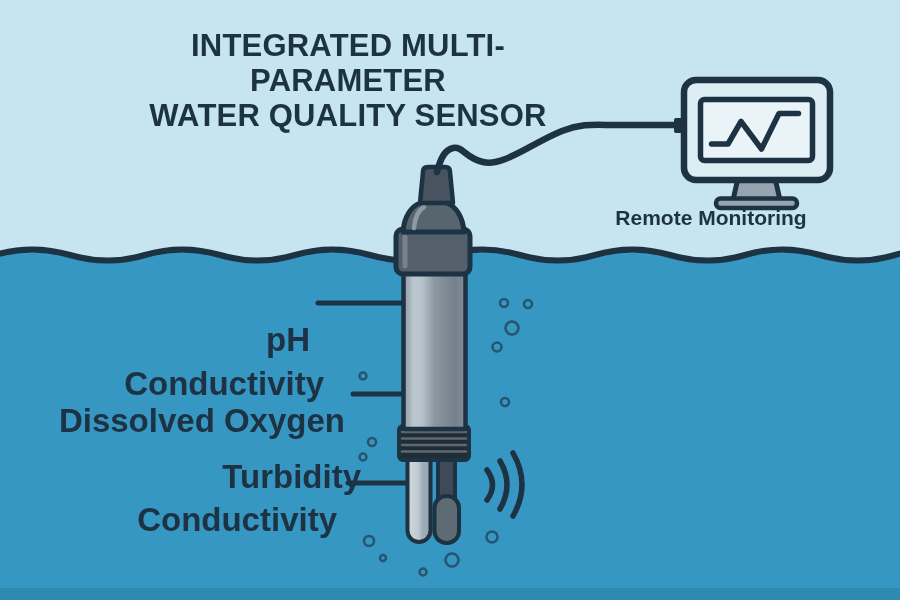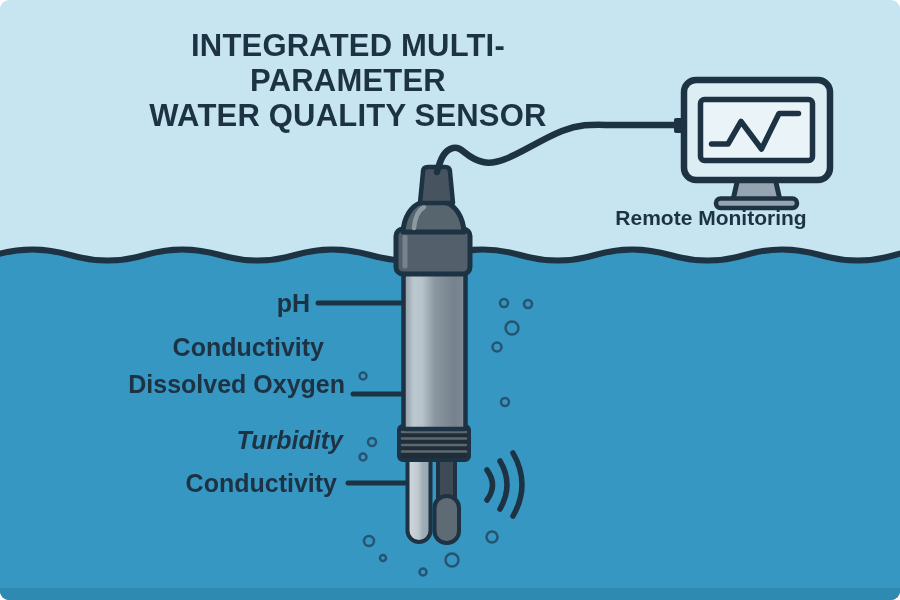--- a/index.html
+++ b/index.html
@@ -2,44 +2,44 @@
 <html style="--sky: #c6e5f0; --water: #3697c2; --water-deep: #2f8ab2; --outline: #1d3243; --bubble-outline: #265471; --probe-body: #8b98a2; --probe-highlight: #b9c5cc; --probe-dark: #535f6a; --monitor-fill: #ddedf4; --screen-fill: #e9f3f8; --stand-fill: #95a4b0;"><head>
 <meta charset="utf-8">
 <style>
   html, body { margin: 0; padding: 0; }
   body { width: 900px; height: 600px; overflow: hidden; font-family: "Liberation Sans", sans-serif; }
   .stage {
     position: relative;
     width: 900px; height: 600px;
     background: var(--sky, #c6e5f0);
     overflow: hidden;
-    border-radius: 9px;
   }
   .art { position: absolute; left: 0; top: 0; }
 
   .title {
     position: absolute;
     left: 98px; top: 28px; width: 500px;
     text-align: center;
     font-size: 31px; font-weight: bold;
     line-height: 35px;
     letter-spacing: 0.2px;
     color: var(--outline, #1d3243);
   }
   .param-label {
     position: absolute;
-    font-size: 25px; font-weight: bold;
+    font-size: 33px; font-weight: bold;
     line-height: 33px;
     color: var(--outline, #1d3243);
     white-space: nowrap;
+    margin-top: 36px;
   }
   .lbl-ph           { right: 590px; top: 287px; }
   .lbl-conductivity { right: 576px; top: 331px; }
   .lbl-do           { right: 555px; top: 368px; }
-  .lbl-turbidity    { right: 557px; top: 424px; font-style: italic; }
+  .lbl-turbidity    { right: 539px; top: 424px; }
   .lbl-temperature  { right: 563px; top: 467px; }
 
   .monitor-caption {
     position: absolute;
     left: 606px; top: 206px; width: 210px;
     text-align: center;
     font-size: 21px; font-weight: 600;
     color: var(--outline, #1d3243);
   }
 

